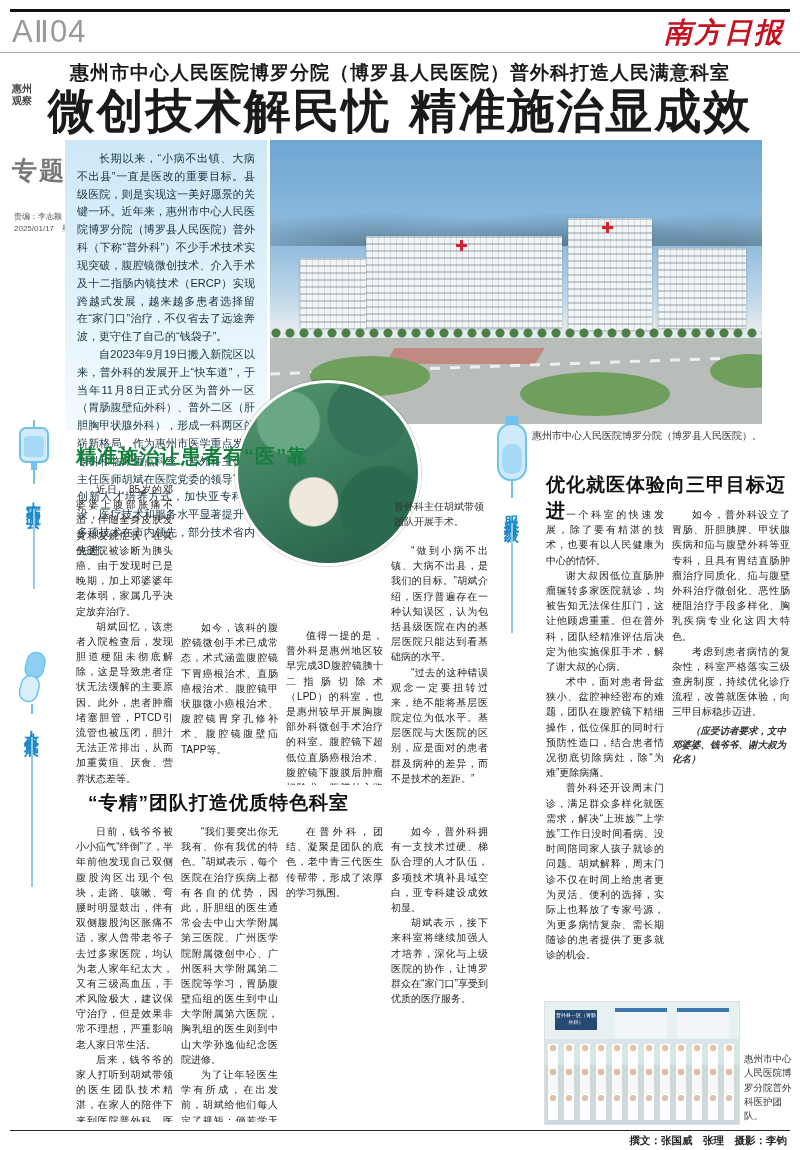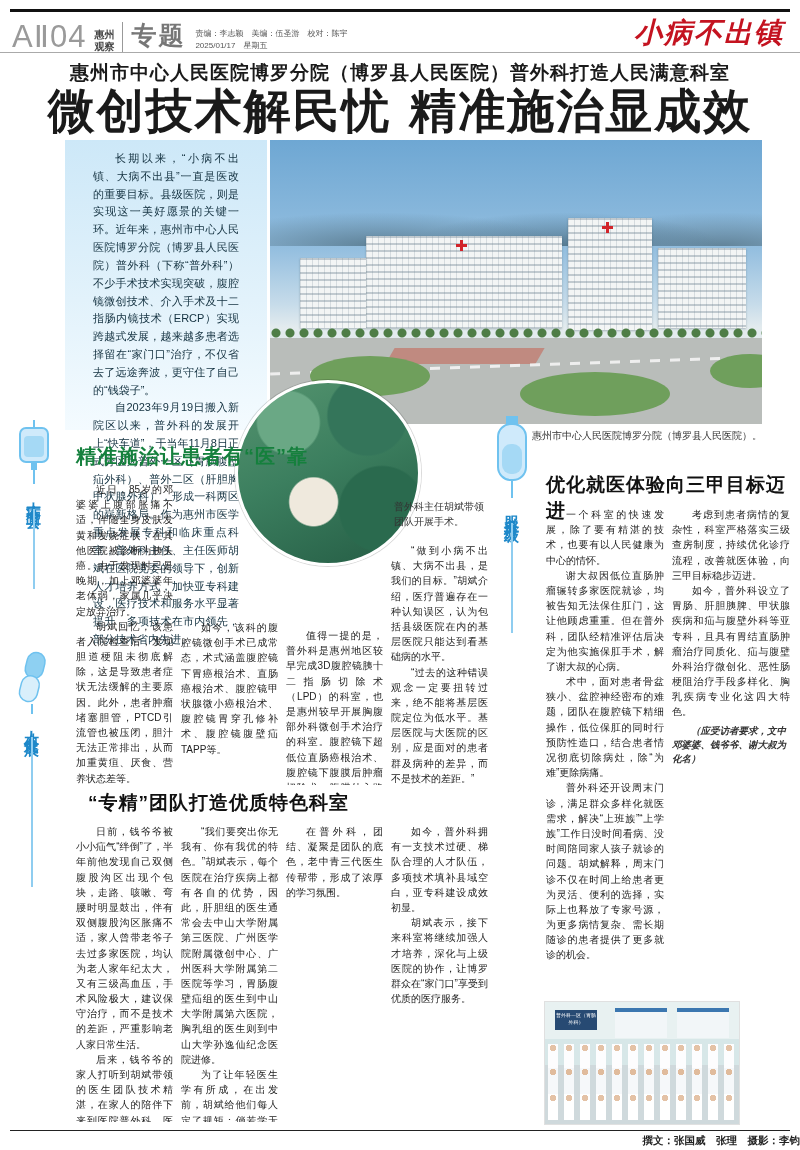--- a/index.html
+++ b/index.html
@@ -2,38 +2,38 @@
 <html><head>
 <meta charset="utf-8">
 <style>
   html,body{margin:0;padding:0;background:#e8e8e8;}
   .page{position:relative;width:800px;height:1150px;background:#fff;margin:0 auto;
         font-family:"Liberation Sans","DejaVu Sans",sans-serif;color:#1a1a1a;overflow:hidden;}
   .abs{position:absolute;}
 
   
   .topbar{left:10px;right:10px;top:9px;height:3px;background:#111;}
-  .mast{left:12px;top:16px;height:36px;display:flex;align-items:flex-end;gap:8px;}
+  .mast{left:12px;top:16px;height:36px;display:flex;align-items:flex-start;gap:24px;flex-direction:column;}
   .pagecode{font-size:31px;color:#9a9a9a;font-weight:400;letter-spacing:1px;line-height:1;}
   .sec-stack{display:flex;flex-direction:column;font-size:10px;color:#444;line-height:1.15;font-weight:700;margin-top:12px;}
   .vrule{width:1px;height:30px;background:#999;}
   .colname{font-size:25px;color:#777;font-weight:600;letter-spacing:2px;}
   .credits{display:flex;flex-direction:column;font-size:8px;color:#555;line-height:1.5;margin-left:2px;}
   .paper-logo{right:16px;top:14px;font-family:"DejaVu Serif","Liberation Serif",serif;
               font-weight:900;font-style:italic;font-size:28px;color:#c41320;letter-spacing:2px;}
   .mastline{left:0;right:0;top:52px;height:1px;background:#aaa;}
 
   
   .kicker{left:0;right:0;top:60px;text-align:center;font-size:19px;font-weight:700;letter-spacing:1px;}
   .bigtitle{left:0;right:0;top:80px;text-align:center;font-size:47px;font-weight:900;letter-spacing:2px;
             font-family:"DejaVu Sans","Liberation Sans",sans-serif;}
 
   
   .intro{left:65px;top:140px;width:202px;height:290px;background:linear-gradient(180deg,#cde8f8 0%,#e2f2fb 55%,#f4fbff 100%);
-         padding:10px 28px;box-sizing:border-box;}
+         padding:10px 12px;box-sizing:border-box;}
   .intro p{margin:0;font-size:11px;line-height:1.62;text-align:justify;text-indent:2em;color:#12303f;}
 
   
   .hphoto{left:270px;top:140px;width:492px;height:284px;overflow:hidden;background:linear-gradient(180deg,#6ea7d3 0%,#93bedf 38%,#c7dcea 58%,#e3ebee 66%);}
   .mtn{position:absolute;left:0;top:58px;width:100%;height:48px;
        background:radial-gradient(55% 100% at 22% 100%,#5d8096 0%,rgba(93,128,150,0) 70%),
                   radial-gradient(45% 100% at 60% 100%,#557a92 0%,rgba(85,122,146,0) 70%),
                   radial-gradient(50% 100% at 92% 100%,#62849a 0%,rgba(98,132,154,0) 70%);}
   .bld{position:absolute;background:#f3f5f5;box-shadow:0 1px 2px rgba(60,80,90,.35);
        background-image:repeating-linear-gradient(180deg,rgba(110,130,145,.38) 0 2px,transparent 2px 7px),
@@ -93,42 +93,42 @@
   .poster.p1{left:70px;width:52px;}
   .poster.p2{left:132px;width:52px;}
   .trow{position:absolute;left:0;width:100%;height:26px;background-repeat:repeat-x;background-size:16px 26px;}
   .trow.r1{top:42px;background-image:radial-gradient(circle at 8px 4px,#e4c2a6 3px,rgba(0,0,0,0) 3.5px),linear-gradient(90deg,rgba(0,0,0,0) 0 3px,#fdfdfe 3px 13px,rgba(0,0,0,0) 13px);}
   .trow.r2{top:66px;background-image:radial-gradient(circle at 8px 4px,#e0bb9c 3px,rgba(0,0,0,0) 3.5px),linear-gradient(90deg,rgba(0,0,0,0) 0 3px,#f6f8fa 3px 13px,rgba(0,0,0,0) 13px);}
   .trow.r3{top:92px;background-image:radial-gradient(circle at 8px 4px,#e4c2a6 3px,rgba(0,0,0,0) 3.5px),linear-gradient(90deg,rgba(0,0,0,0) 0 3px,#ffffff 3px 13px,rgba(0,0,0,0) 13px);}
   .tcap{left:744px;top:1052px;width:52px;font-size:9.5px;color:#333;line-height:1.5;}
 
   
   .footrule{left:10px;right:10px;top:1130px;height:1px;background:#222;}
-  .footcredits{right:0;top:1134px;font-size:10.5px;font-weight:700;color:#222;}
+  .footcredits{right:13px;top:1134px;font-size:10.5px;font-weight:700;color:#222;}
 </style>
 </head>
 <body>
 
 <div class="page">
 
   <div class="abs topbar"></div>
   <div class="abs mast">
     <div class="pagecode">AⅡ04</div>
     <div class="sec-stack">
       <span>惠州</span>
       <span>观察</span>
     </div>
     <div class="vrule"></div>
     <div class="colname">专题</div>
     <div class="credits">
       <span>责编：李志颖　美编：伍圣游　校对：陈宇</span>
       <span>2025/01/17　星期五</span>
     </div>
   </div>
-  <div class="abs paper-logo">小病不出镇</div>
+  <div class="abs paper-logo">南方日报</div>
   <div class="abs mastline"></div>
 
   <div class="abs kicker">惠州市中心人民医院博罗分院（博罗县人民医院）普外科打造人民满意科室</div>
   <div class="abs bigtitle">微创技术解民忧  精准施治显成效</div>
 
   <div class="abs intro">
 
   <p>长期以来，“小病不出镇、大病不出县”一直是医改的重要目标。县级医院，则是实现这一美好愿景的关键一环。近年来，惠州市中心人民医院博罗分院（博罗县人民医院）普外科（下称“普外科”）不少手术技术实现突破，腹腔镜微创技术、介入手术及十二指肠内镜技术（ERCP）实现跨越式发展，越来越多患者选择留在“家门口”治疗，不仅省去了远途奔波，更守住了自己的“钱袋子”。</p>
       <p>自2023年9月19日搬入新院区以来，普外科的发展开上“快车道”，于当年11月8日正式分区为普外一区（胃肠腹壁疝外科）、普外二区（肝胆胸甲状腺外科），形成一科两区的崭新格局。作为惠州市医学重点发展专科和临床重点科室，普外科主任、主任医师胡斌在医院党委的领导下，创新人才培养方式，加快亚专科建设，医疗技术和服务水平显著提升，多项技术在市内领先，部分技术省内先进。</p>
     </div>
@@ -212,30 +212,30 @@
 
   <p>一个科室的快速发展，除了要有精湛的技术，也要有以人民健康为中心的情怀。</p>
       <p>谢大叔因低位直肠肿瘤辗转多家医院就诊，均被告知无法保住肛门，这让他顾虑重重。但在普外科，团队经精准评估后决定为他实施保肛手术，解了谢大叔的心病。</p>
       <p>术中，面对患者骨盆狭小、盆腔神经密布的难题，团队在腹腔镜下精细操作，低位保肛的同时行预防性造口，结合患者情况彻底切除病灶，除“为难”更除病痛。</p>
       <p>普外科还开设周末门诊，满足群众多样化就医需求，解决“上班族”“上学族”工作日没时间看病、没时间陪同家人孩子就诊的问题。胡斌解释，周末门诊不仅在时间上给患者更为灵活、便利的选择，实际上也释放了专家号源，为更多病情复杂、需长期随诊的患者提供了更多就诊的机会。</p>
     </div>
   <div class="abs sechead black" style="left:546px;top:472px;">优化就医体验向三甲目标迈进</div>
   <div class="abs" style="left:672px;top:507px;width:118px;height:490px;">
     <div class="col" style="width:118px;">
 
-    <p>考虑到患者病情的复杂性，科室严格落实三级查房制度，持续优化诊疗流程，改善就医体验，向三甲目标稳步迈进。</p>
-        <p>如今，普外科设立了胃肠、肝胆胰脾、甲状腺疾病和疝与腹壁外科等亚专科，且具有胃结直肠肿瘤治疗同质化、疝与腹壁外科治疗微创化、恶性肠梗阻治疗手段多样化、胸乳疾病专业化这四大特色。</p>
+    <p>如今，普外科设立了胃肠、肝胆胰脾、甲状腺疾病和疝与腹壁外科等亚专科，且具有胃结直肠肿瘤治疗同质化、疝与腹壁外科治疗微创化、恶性肠梗阻治疗手段多样化、胸乳疾病专业化这四大特色。</p>
+        <p>考虑到患者病情的复杂性，科室严格落实三级查房制度，持续优化诊疗流程，改善就医体验，向三甲目标稳步迈进。</p>
       </div>
     <p class="note">（应受访者要求，文中邓婆婆、钱爷爷、谢大叔为化名）</p>
   </div>
 
   <div class="abs sechead black" style="left:88px;top:790px;">“专精”团队打造优质特色科室</div>
   <div class="abs col" style="left:76px;top:824px;width:97px;height:298px;">
 
-  <p>日前，钱爷爷被小小疝气“绊倒”了，半年前他发现自己双侧腹股沟区出现个包块，走路、咳嗽、弯腰时明显鼓出，伴有双侧腹股沟区胀痛不适，家人曾带老爷子去过多家医院，均认为老人家年纪太大，又有三级高血压，手术风险极大，建议保守治疗，而不是技术的差距，严重影响老人家日常生活。</p>
+  <p>日前，钱爷爷被小小疝气“绊倒”了，半年前他发现自己双侧腹股沟区出现个包块，走路、咳嗽、弯腰时明显鼓出，伴有双侧腹股沟区胀痛不适，家人曾带老爷子去过多家医院，均认为老人家年纪太大，又有三级高血压，手术风险极大，建议保守治疗，但是效果非常不理想，严重影响老人家日常生活。</p>
       <p>后来，钱爷爷的家人打听到胡斌带领的医生团队技术精湛，在家人的陪伴下来到医院普外科，医生详细同家属沟通病情，控制好钱爷爷围术期血压，该科与心血管内科等多学科协作，顺利为老人完成了疝修补手术。</p>
     </div>
   <div class="abs col" style="left:181px;top:824px;width:97px;height:298px;">
 
   <p>“我们要突出你无我有、你有我优的特色。”胡斌表示，每个医院在治疗疾病上都有各自的优势，因此，肝胆组的医生通常会去中山大学附属第三医院、广州医学院附属微创中心、广州医科大学附属第二医院等学习，胃肠腹壁疝组的医生到中山大学附属第六医院，胸乳组的医生则到中山大学孙逸仙纪念医院进修。</p>
       <p>为了让年轻医生学有所成，在出发前，胡斌给他们每人定了规矩：倘若学无所成，不可提前返院。胡斌告诉记者，每位医生至少需要学习半年到一年，制定个性化进修计划。</p>
     </div>
   <div class="abs col" style="left:286px;top:824px;width:97px;height:298px;">
 
       <p>在普外科，团结、凝聚是团队的底色，老中青三代医生传帮带，形成了浓厚的学习氛围。</p>
@@ -247,17 +247,18 @@
     </div>
 
   <div class="abs tphoto">
     <div class="sign">普外科一区（胃肠外科）</div>
     <div class="poster p1"></div>
     <div class="poster p2"></div>
     <div class="trow r1"></div>
     <div class="trow r2"></div>
     <div class="trow r3"></div>
   </div>
+  <div class="abs tcap">惠州市中心人民医院博罗分院普外科医护团队。</div>
 
   <div class="abs footrule"></div>
   <div class="abs footcredits">撰文：张国威　张理　摄影：李钧</div>
 
 </div>
 
 </body></html>

